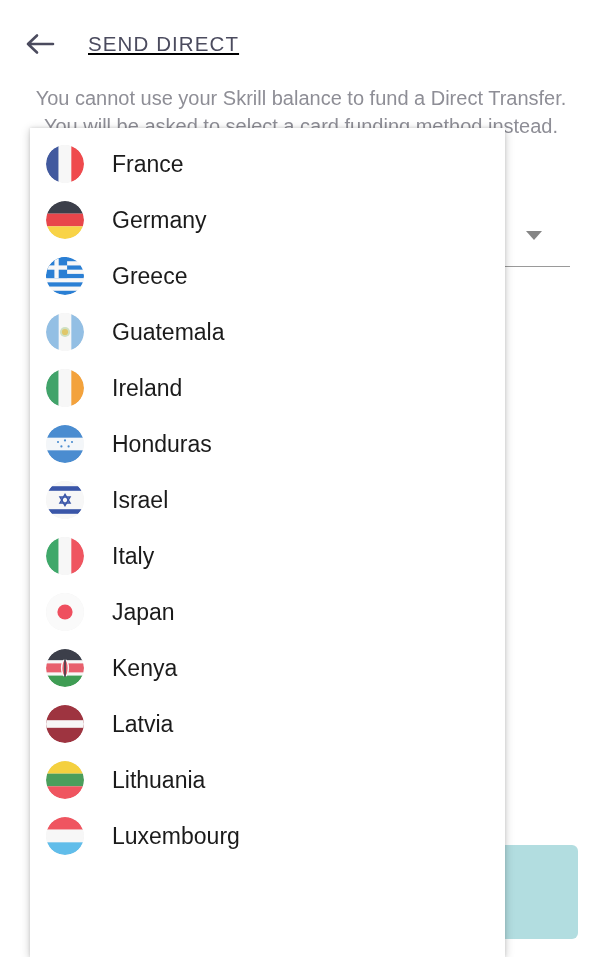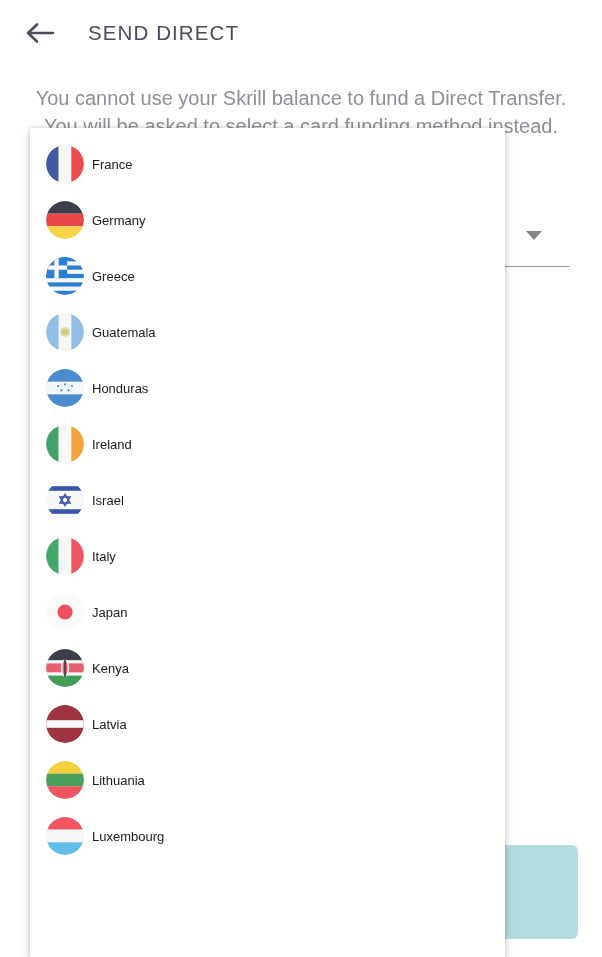--- a/index.html
+++ b/index.html
@@ -16,26 +16,27 @@
     position: relative;
     width: 602px;
     height: 957px;
     background: #ffffff;
     overflow: hidden;
   }
 
   
   .appbar {
     position: absolute;
-    top: 0; left: 0;
+    top: 11px; left: 0;
     width: 602px;
     height: 66px;
     display: flex;
     align-items: center;
     background: #ffffff;
+    text-decoration: underline;
   }
   .back-btn {
     width: 52px;
     height: 52px;
     margin-left: 14px;
     display: flex;
     align-items: center;
     justify-content: center;
     cursor: pointer;
   }
@@ -124,22 +125,22 @@
     width: 38px;
     height: 38px;
     border-radius: 50%;
     overflow: hidden;
     flex: 0 0 38px;
     position: relative;
     background: #f4f4f4;
   }
   .flag svg { display: block; width: 38px; height: 38px; }
   .option-label {
-    margin-left: 8px;
-    font-size: 13px;
+    margin-left: 28px;
+    font-size: 23px;
     color: #1b1b1b;
     white-space: nowrap;
   }
 </style>
 </head>
 <body>
 
 <div class="screen">
 
   <div class="appbar">
@@ -232,20 +233,37 @@
     <g clip-path="url(#c5)">
                 <rect width="38" height="38" fill="#f7f7f7"></rect>
     <rect x="0" width="12.67" height="38" fill="#93bfe4"></rect>
     <rect x="25.33" width="12.67" height="38" fill="#93bfe4"></rect>
     <circle cx="19" cy="19" r="5.1" fill="#cfe0c2"></circle>
     <circle cx="19" cy="19" r="3.1" fill="#e0c86a"></circle>
               </g>
             </svg>
           </span>
           <span class="option-label">Guatemala</span>
+        </div>
+        <div class="option-row">
+          <span class="flag">
+            <svg viewBox="0 0 38 38">
+              <defs>
+                <clipPath id="c7">
+                  <circle cx="19" cy="19" r="19"></circle>
+                </clipPath>
+              </defs>
+    <g clip-path="url(#c7)">
+                <rect x="0" width="12.67" height="38" fill="#41a36a"></rect>
+    <rect x="12.67" width="12.66" height="38" fill="#f7f7f7"></rect>
+    <rect x="25.33" width="12.67" height="38" fill="#f3a23c"></rect>
+              </g>
+            </svg>
+          </span>
+          <span class="option-label">Ireland</span>
         </div>
         <div class="option-row">
           <span class="flag">
             <svg viewBox="0 0 38 38">
               <defs>
                 <clipPath id="c6">
                   <circle cx="19" cy="19" r="19"></circle>
                 </clipPath>
               </defs>
     <g clip-path="url(#c6)">
@@ -261,37 +279,20 @@
                 </g>
               </g>
             </svg>
           </span>
           <span class="option-label">Honduras</span>
         </div>
         <div class="option-row">
           <span class="flag">
             <svg viewBox="0 0 38 38">
               <defs>
-                <clipPath id="c7">
-                  <circle cx="19" cy="19" r="19"></circle>
-                </clipPath>
-              </defs>
-    <g clip-path="url(#c7)">
-                <rect x="0" width="12.67" height="38" fill="#41a36a"></rect>
-    <rect x="12.67" width="12.66" height="38" fill="#f7f7f7"></rect>
-    <rect x="25.33" width="12.67" height="38" fill="#f3a23c"></rect>
-              </g>
-            </svg>
-          </span>
-          <span class="option-label">Ireland</span>
-        </div>
-        <div class="option-row">
-          <span class="flag">
-            <svg viewBox="0 0 38 38">
-              <defs>
                 <clipPath id="c8">
                   <circle cx="19" cy="19" r="19"></circle>
                 </clipPath>
               </defs>
     <g clip-path="url(#c8)">
                 <rect width="38" height="38" fill="#f7f7f7"></rect>
     <rect y="5.2" width="38" height="4.6" fill="#3a56a8"></rect>
     <rect y="28.2" width="38" height="4.6" fill="#3a56a8"></rect>
     <g stroke="#3a56a8" stroke-width="1.5" fill="none">
       <path d="M19 13.4l5 8.6h-10z"></path>

